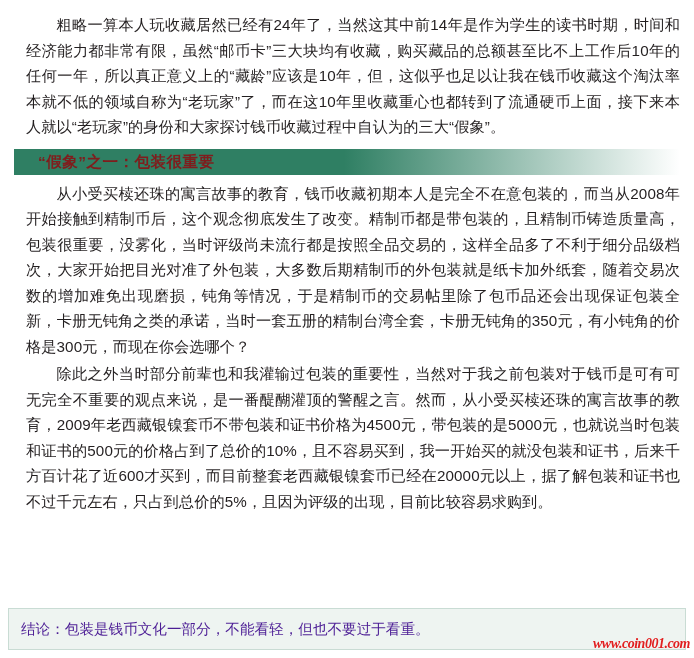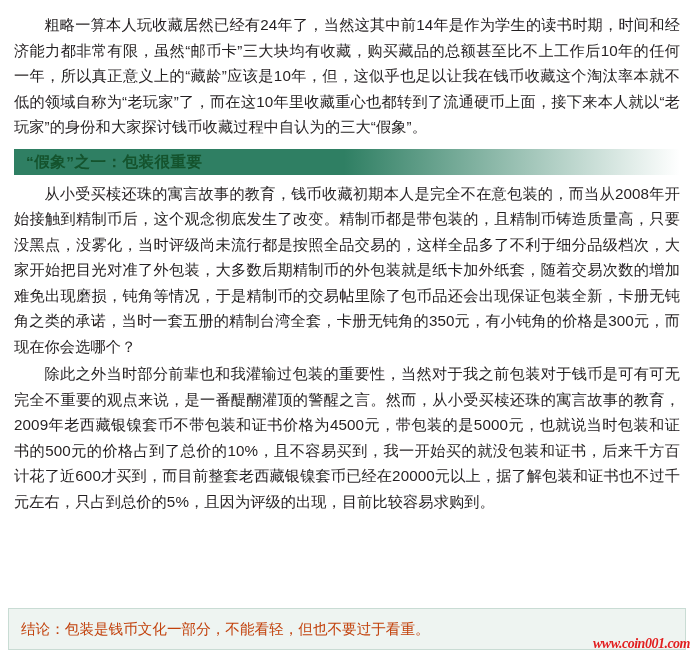--- a/index.html
+++ b/index.html
@@ -16,21 +16,21 @@
     position: relative;
   }
   .page {
     width: 694px;
     height: 658px;
     position: relative;
     box-sizing: border-box;
     padding: 10px 14px 0 14px;
   }
   p.body-text {
-    margin: 0 0 2px 0;
+    margin: 0 0 2px 12px;
     font-size: 15.2px;
     line-height: 25.5px;
     text-align: justify;
     text-justify: inter-ideograph;
     text-indent: 2em;
     letter-spacing: 0.1px;
     color: #231f20;
   }
   .section-heading {
     margin: 9px 0 6px 0;
@@ -51,40 +51,41 @@
     position: absolute;
     left: 330px;
     top: 0;
     width: 336px;
     height: 26px;
     background: linear-gradient(to right, #2f7f63 0%, #ffffff 100%);
   }
   .section-heading .heading-text {
     position: relative;
     z-index: 2;
-    color: #14532d;
+    color: #7f1d1d;
     font-size: 15.5px;
     font-weight: bold;
     padding-left: 12px;
     letter-spacing: 0.5px;
     line-height: 26px;
     white-space: nowrap;
+    margin-left: 12px;
   }
   .conclusion {
     position: absolute;
     left: 8px;
     bottom: 8px;
     width: 678px;
     box-sizing: border-box;
     background: #eef4f1;
     border: 1px solid #c9dcd4;
     padding: 9px 12px;
     font-size: 14.6px;
     line-height: 22px;
-    color: #c2410c;
+    color: #4c1d95;
     height: 42px;
     display: flex;
     align-items: center;
     overflow: hidden;
   }
   .watermark {
     position: absolute;
     right: 4px;
     bottom: 6px;
     font-size: 14px;
@@ -106,21 +107,21 @@
   <div class="spacer-top"></div>
 
   <p class="body-text">粗略一算本人玩收藏居然已经有24年了，当然这其中前14年是作为学生的读书时期，时间和经济能力都非常有限，虽然“邮币卡”三大块均有收藏，购买藏品的总额甚至比不上工作后10年的任何一年，所以真正意义上的“藏龄”应该是10年，但，这似乎也足以让我在钱币收藏这个淘汰率本就不低的领域自称为“老玩家”了，而在这10年里收藏重心也都转到了流通硬币上面，接下来本人就以“老玩家”的身份和大家探讨钱币收藏过程中自认为的三大“假象”。</p>
 
   <div class="section-heading">
     <div class="bar-solid"></div>
     <div class="bar-fade"></div>
     <div class="heading-text">“假象”之一：包装很重要</div>
   </div>
 
-  <p class="body-text">从小受买椟还珠的寓言故事的教育，钱币收藏初期本人是完全不在意包装的，而当从2008年开始接触到精制币后，这个观念彻底发生了改变。精制币都是带包装的，且精制币铸造质量高，只要没黑点，没雾化，当时评级尚未流行都是按照全品交易的，这样全品多了不利于细分品级档次，大家开始把目光对准了外包装，大多数后期精制币的外包装就是纸卡加外纸套，随着交易次数的增加难免出现磨损，钝角等情况，于是精制币的交易帖里除了包币品还会出现保证包装全新，卡册无钝角之类的承诺，当时一套五册的精制台湾全套，卡册无钝角的350元，有小钝角的价格是300元，而现在你会选哪个？</p>
+  <p class="body-text">从小受买椟还珠的寓言故事的教育，钱币收藏初期本人是完全不在意包装的，而当从2008年开始接触到精制币后，这个观念彻底发生了改变。精制币都是带包装的，且精制币铸造质量高，包装很重要，没雾化，当时评级尚未流行都是按照全品交易的，这样全品多了不利于细分品级档次，大家开始把目光对准了外包装，大多数后期精制币的外包装就是纸卡加外纸套，随着交易次数的增加难免出现磨损，钝角等情况，于是精制币的交易帖里除了包币品还会出现保证包装全新，卡册无钝角之类的承诺，当时一套五册的精制台湾全套，卡册无钝角的350元，有小钝角的价格是300元，而现在你会选哪个？</p>
 
   <p class="body-text">除此之外当时部分前辈也和我灌输过包装的重要性，当然对于我之前包装对于钱币是可有可无完全不重要的观点来说，是一番醍醐灌顶的警醒之言。然而，从小受买椟还珠的寓言故事的教育，2009年老西藏银镍套币不带包装和证书价格为4500元，带包装的是5000元，也就说当时包装和证书的500元的价格占到了总价的10%，且不容易买到，我一开始买的就没包装和证书，后来千方百计花了近600才买到，而目前整套老西藏银镍套币已经在20000元以上，据了解包装和证书也不过千元左右，只占到总价的5%，且因为评级的出现，目前比较容易求购到。</p>
 
   <div class="conclusion">
     <span>结论：包装是钱币文化一部分，不能看轻，但也不要过于看重。</span>
   </div>
 
   <div class="watermark">www.coin001.com</div>
 
 </div>

